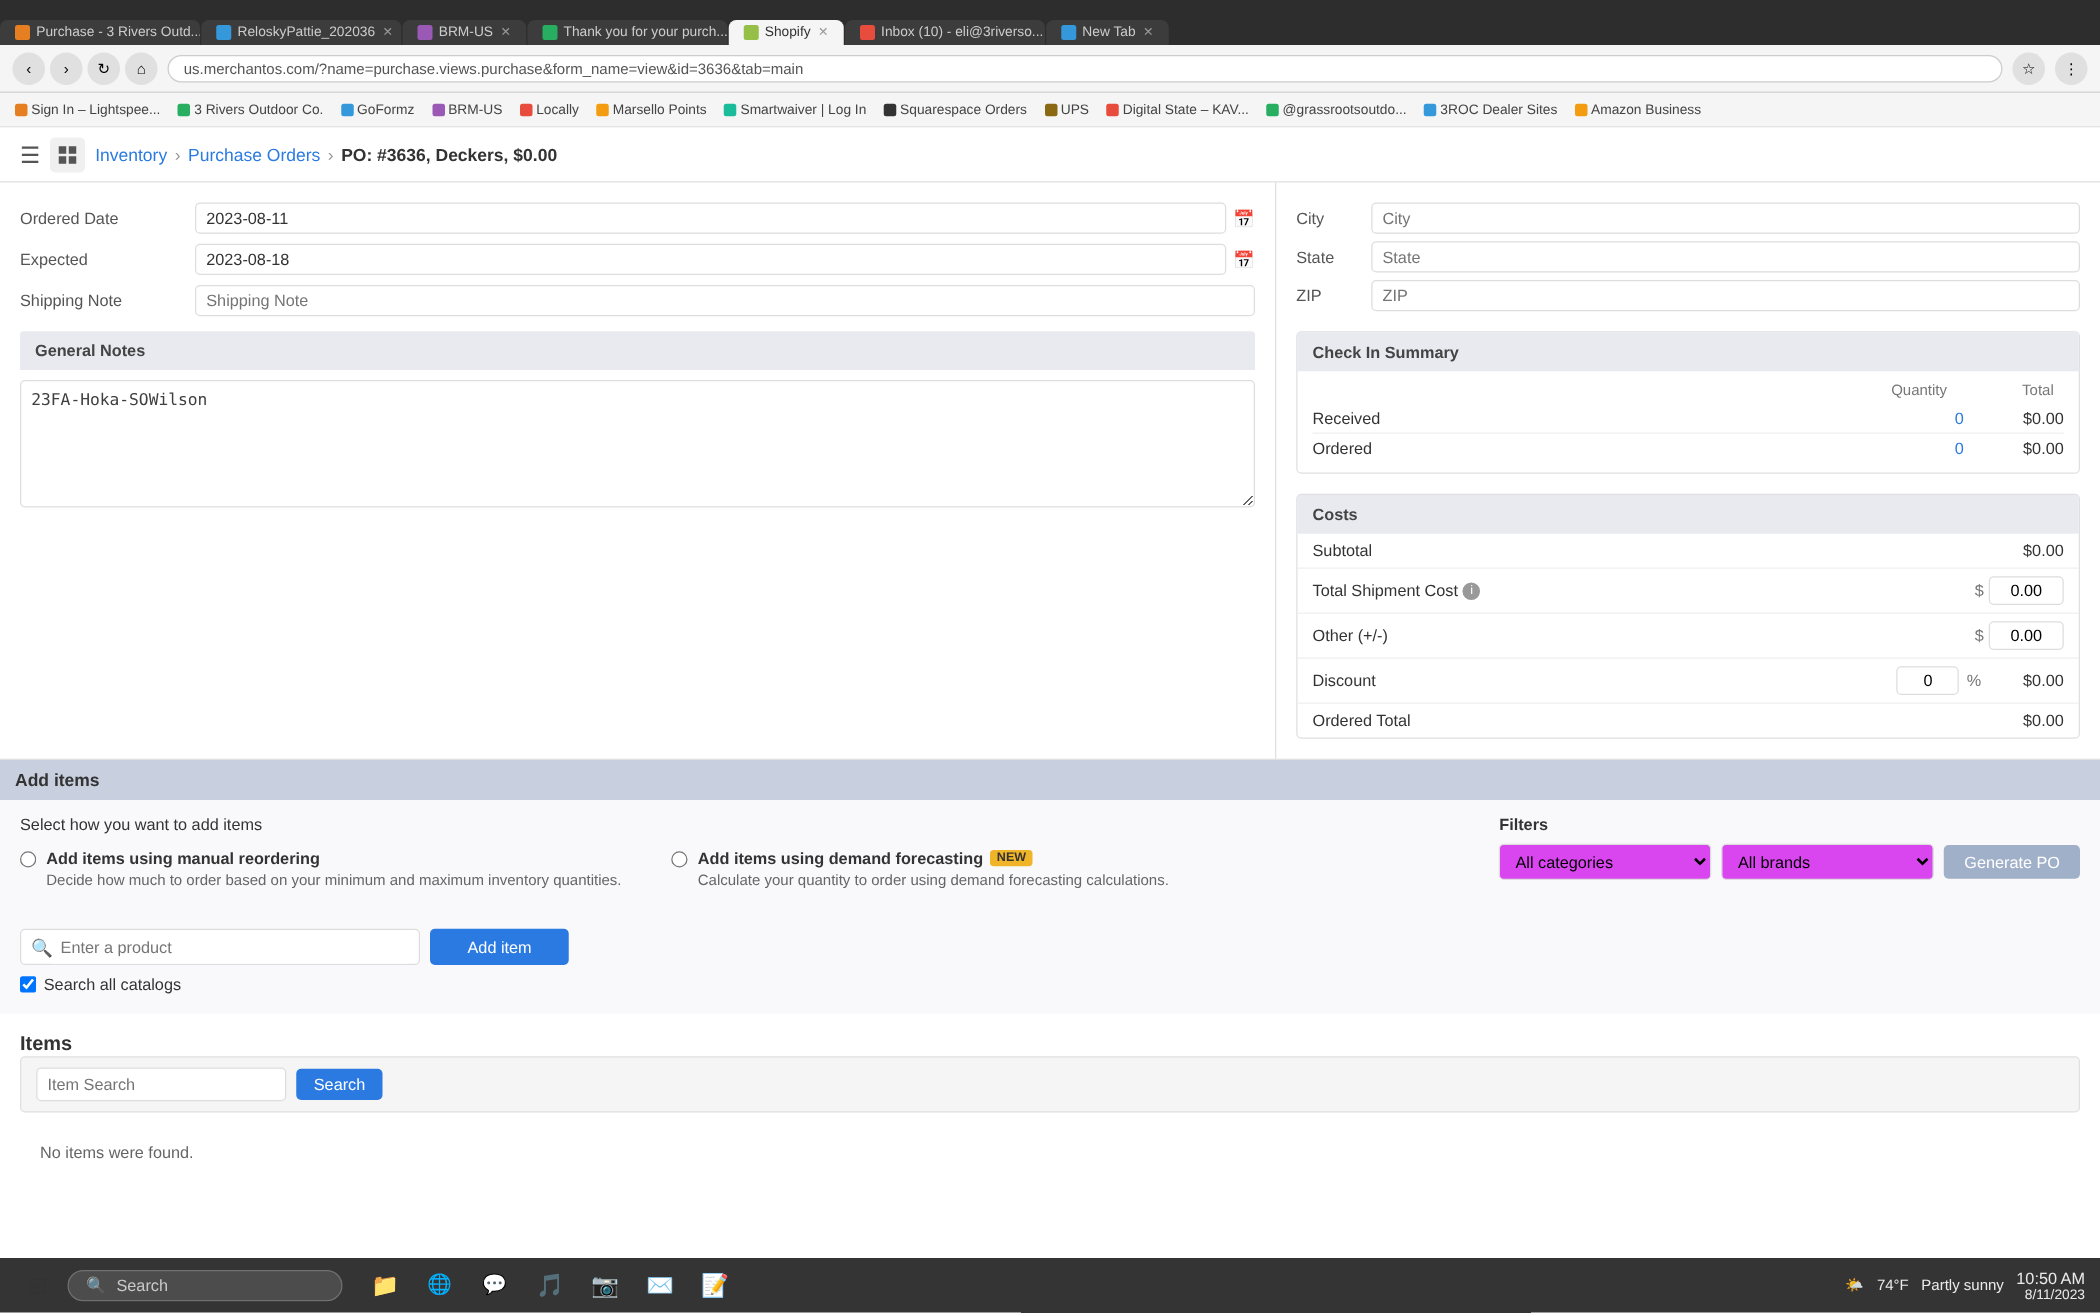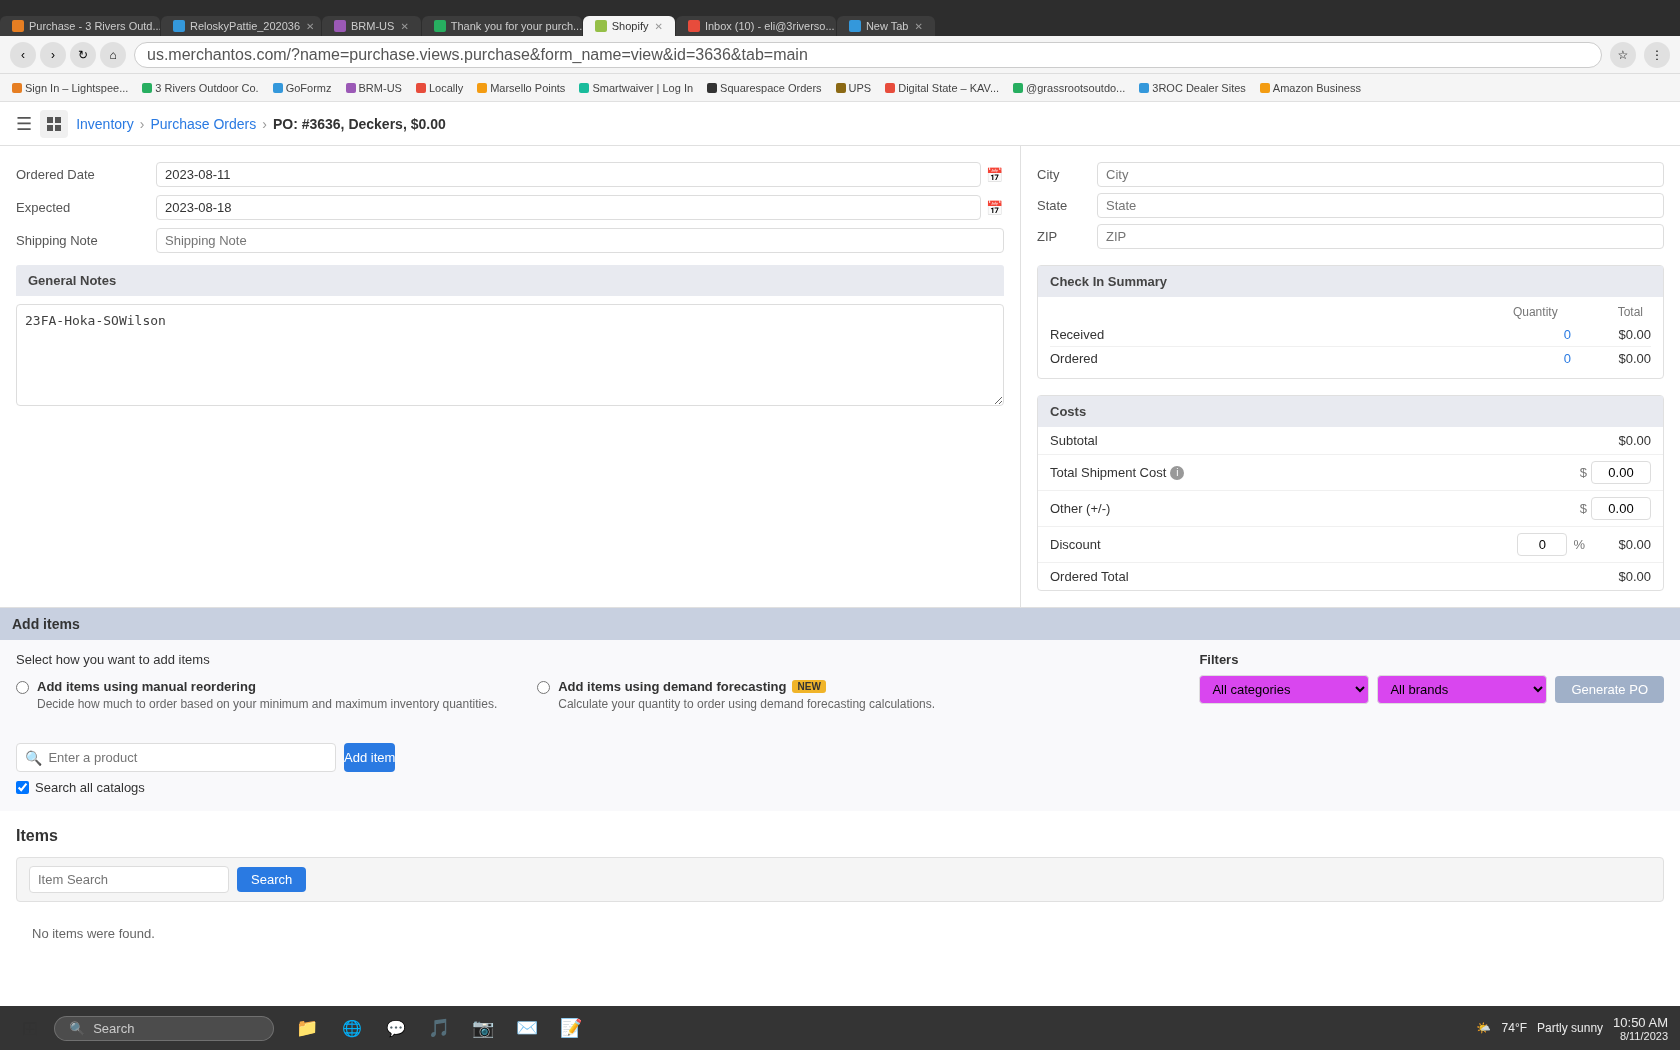--- a/index.html
+++ b/index.html
@@ -8,21 +8,21 @@
     
     .browser-chrome { background: #3c3c3c; width: 1680px; }
     .tab-bar { background: #2d2d2d; display: flex; align-items: flex-end; padding: 6px 0 0 0; height: 36px; }
     .tab { display: inline-flex; align-items: center; padding: 4px 12px; font-size: 11px; color: #ccc; background: #3c3c3c; border-radius: 6px 6px 0 0; margin-right: 1px; max-width: 160px; overflow: hidden; white-space: nowrap; text-overflow: ellipsis; cursor: pointer; }
     .tab.active { background: #f5f5f5; color: #333; }
     .tab .tab-favicon { width: 12px; height: 12px; margin-right: 5px; border-radius: 2px; flex-shrink: 0; }
     .tab .tab-close { margin-left: 6px; color: #999; font-size: 10px; cursor: pointer; }
     .address-bar { background: #f5f5f5; display: flex; align-items: center; padding: 5px 10px; gap: 8px; height: 38px; border-bottom: 1px solid #ddd; }
     .nav-btns { display: flex; gap: 4px; }
     .nav-btn { width: 26px; height: 26px; border-radius: 50%; border: none; background: #e0e0e0; cursor: pointer; font-size: 12px; display: flex; align-items: center; justify-content: center; }
-    .url-bar { flex: 1; background: white; border: 1px solid #ccc; border-radius: 14px; padding: 3px 12px; font-size: 16px; color: #555; }
+    .url-bar { flex: 1; background: white; border: 1px solid #ccc; border-radius: 14px; padding: 3px 12px; font-size: 12px; color: #555; }
     .bookmarks-bar { background: #f5f5f5; display: flex; align-items: center; padding: 3px 8px; gap: 6px; border-bottom: 1px solid #e0e0e0; height: 28px; overflow: hidden; }
     .bookmark { font-size: 11px; color: #444; cursor: pointer; white-space: nowrap; display: flex; align-items: center; gap: 3px; padding: 2px 4px; border-radius: 3px; }
     .bm-dot { width: 10px; height: 10px; border-radius: 2px; flex-shrink: 0; }
 
     
     .app-container { width: 1680px; background: #fff; min-height: 950px; }
     .top-nav { background: #fff; border-bottom: 1px solid #e0e0e0; padding: 0 16px; height: 44px; display: flex; align-items: center; gap: 8px; }
     .hamburger { font-size: 18px; cursor: pointer; color: #555; }
     .nav-icon { width: 28px; height: 28px; background: #f0f0f0; border-radius: 4px; display: flex; align-items: center; justify-content: center; font-size: 14px; }
     .breadcrumb { display: flex; align-items: center; gap: 6px; font-size: 14px; color: #555; }
@@ -77,27 +77,27 @@
     .new-badge { background: #f0b429; color: #333; font-size: 10px; font-weight: 700; padding: 1px 5px; border-radius: 3px; }
     .filters-label { font-size: 13px; font-weight: 600; color: #333; margin-bottom: 8px; }
     .filters-row { display: flex; align-items: center; gap: 8px; }
     .filter-select { border: 1px solid #ddd; border-radius: 4px; padding: 5px 8px; font-size: 13px; background: #d946ef; cursor: pointer; width: 170px; }
     .generate-btn { background: #a0b0c8; border: none; border-radius: 4px; padding: 6px 16px; font-size: 13px; color: #fff; cursor: pointer; white-space: nowrap; }
 
     .add-items-row { display: flex; align-items: center; gap: 8px; margin-bottom: 8px; }
     .search-input-wrap { display: flex; align-items: center; border: 1px solid #ddd; border-radius: 4px; background: white; padding: 0 8px; width: 320px; }
     .search-input-wrap input { border: none; outline: none; padding: 6px 6px; font-size: 13px; flex: 1; color: #999; }
     .search-icon { color: #999; font-size: 14px; }
-    .add-item-btn { background: #2a7ae2; color: white; border: none; border-radius: 4px; padding: 7px 0; font-size: 13px; cursor: pointer; font-weight: 500; }
+    .add-item-btn { background: #2a7ae2; color: white; border: none; border-radius: 4px; padding: 7px 30px; font-size: 13px; cursor: pointer; font-weight: 500; }
     .checkbox-row { display: flex; align-items: center; gap: 6px; font-size: 13px; color: #333; }
     .checkbox-row input[type=checkbox] { cursor: pointer; }
 
     
     .items-section { padding: 16px; background: white; }
-    .items-header-text { font-size: 16px; font-weight: 600; color: #333; margin-bottom: 12px; }
+    .items-header-text { font-size: 16px; font-weight: 600; color: #333; margin-bottom: 0; }
     .items-search-input { border: 1px solid #ddd; border-radius: 4px; padding: 5px 8px; font-size: 13px; width: 200px; }
     .items-search-btn { background: #2a7ae2; color: white; border: none; border-radius: 4px; padding: 5px 14px; font-size: 13px; cursor: pointer; }
     .no-items { padding: 16px; font-size: 13px; color: #666; }
 
     
     .add-items-top { display: flex; align-items: flex-start; justify-content: space-between; margin-bottom: 16px; }
     .add-items-left { flex: 1; }
 
     
     .taskbar { position: fixed; bottom: 0; left: 0; width: 1680px; height: 44px; background: rgba(30,30,30,0.9); backdrop-filter: blur(10px); display: flex; align-items: center; padding: 0 12px; gap: 6px; z-index: 999; }

